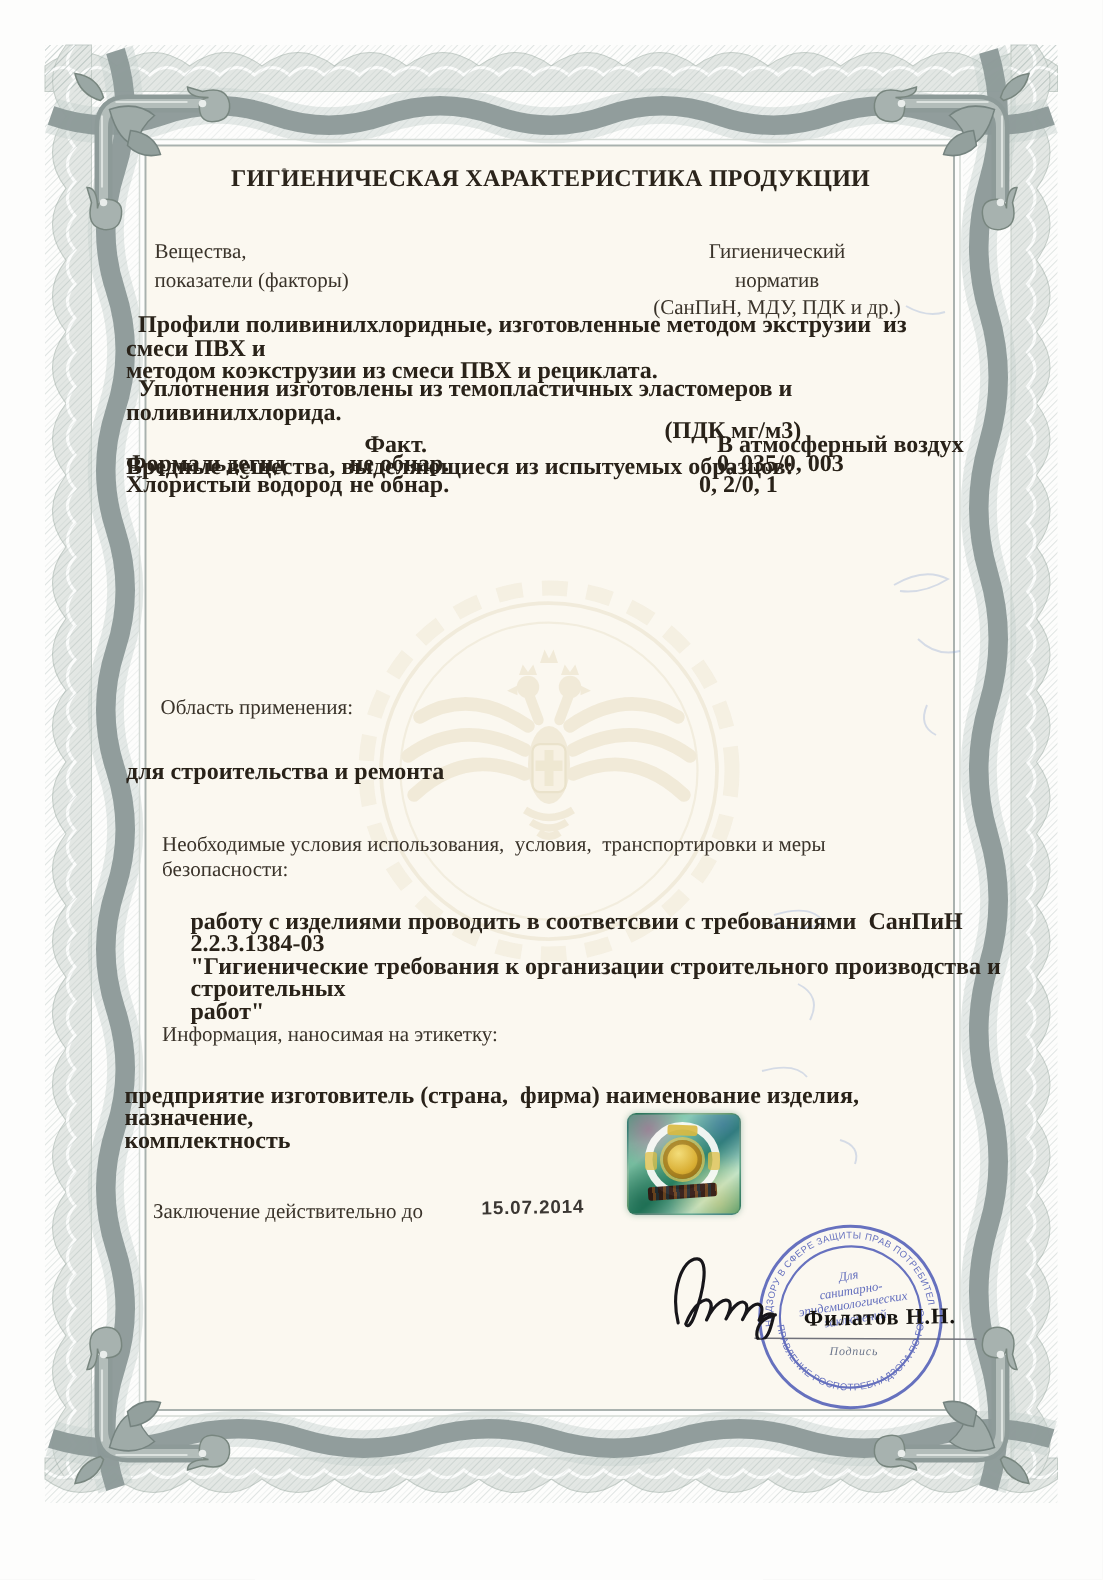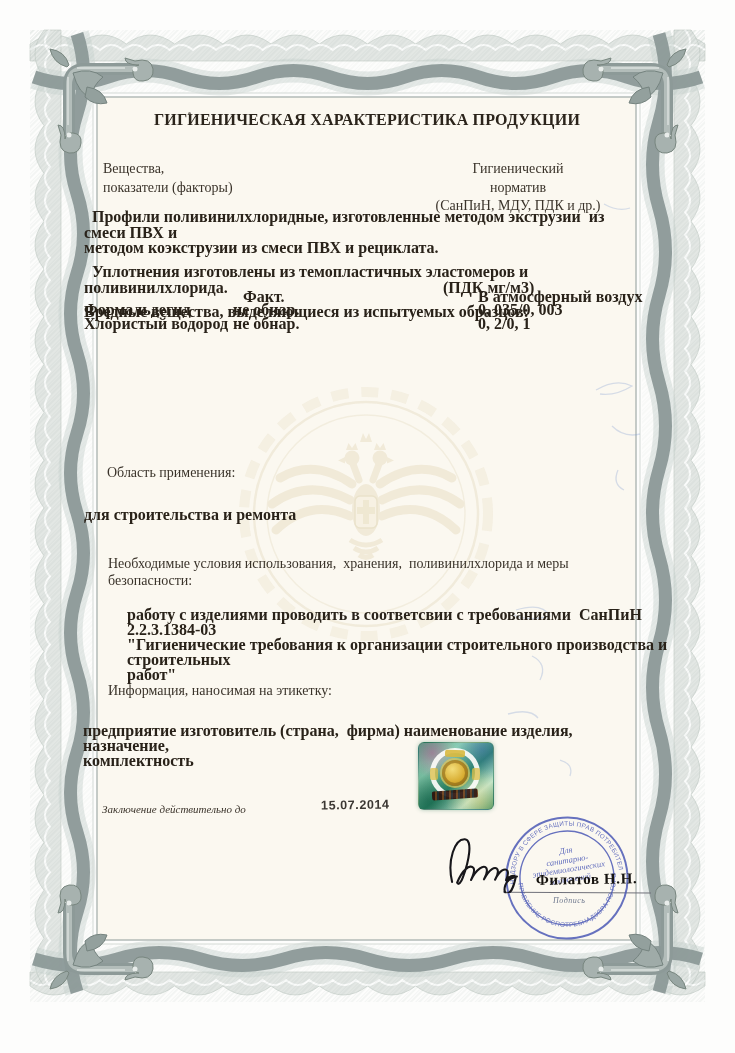--- a/index.html
+++ b/index.html
@@ -141,61 +141,61 @@
   <div class="speck" style="left:188px;top:112px;"></div>
 
   <div class="t pre center" style="left:433px;top:160px;width:170px;line-height:18.5px;">Гигиенический
 норматив
 (СанПиН, МДУ, ПДК и др.)</div>
   <div class="t pre" style="left:103px;top:160px;line-height:18.5px;">Вещества,
 показатели (факторы)</div>
 
   <div class="t b pre" style="left:84px;top:209px;width:556px;line-height:15.5px;">  Профили поливинилхлоридные, изготовленные методом экструзии  из смеси ПВХ и
 методом коэкструзии из смеси ПВХ и рециклата.</div>
-  <div class="t b pre" style="left:84px;top:264px;width:556px;font-family:Liberation Serif, serif;">  Уплотнения изготовлены из темопластичных эластомеров и поливинилхлорида.</div>
+  <div class="t b pre" style="left:84px;top:252px;width:556px;font-family:Liberation Serif, serif;">  Уплотнения изготовлены из темопластичных эластомеров и поливинилхлорида.</div>
 
   <div class="t b" style="left:84px;top:280px;margin-top:24px;">Вредные вещества, выделяющиеся из испытуемых образцов:</div>
   <div class="t b" style="left:443px;top:280px;">(ПДК мг/м3)</div>
   <div class="t b" style="left:243px;top:289px;">Факт.</div>
   <div class="t b" style="left:478px;top:289px;">В атмосферный воздух</div>
 
   <div class="t" style="left:0;top:302px;width:735px;height:14px;">
     <span class="b" style="position:absolute;left:84px;">Формальдегид</span>
     <span class="b" style="position:absolute;left:233px;">не обнар.</span>
     <span class="b" style="position:absolute;left:478px;">0, 035/0, 003</span>
   </div>
   <div class="t" style="left:0;top:315.5px;width:605px;height:14px;">
     <span class="b" style="position:absolute;left:84px;">Хлористый водород</span>
     <span class="b" style="position:absolute;left:233px;">не обнар.</span>
-    <span class="b" style="position:absolute;left:478px;">0, 2/0, 1</span>
+    <span class="b" style="position:absolute;left:466px;">0, 2/0, 1</span>
   </div>
 
   <div class="t" style="left:107px;top:465px;">Область применения:</div>
   <div class="t b" style="left:84px;top:507px;">для строительства и ремонта</div>
 
-  <div class="t pre" style="left:108px;top:556px;width:520px;line-height:16.5px;">Необходимые условия использования,  хранения,  поливинилхлорида и меры
+  <div class="t pre" style="left:108px;top:556px;width:520px;line-height:16.5px;">Необходимые условия использования,  условия,  транспортировки и меры
 безопасности:</div>
   <div class="t b pre" style="left:83px;top:607px;width:556px;line-height:15px;padding-left:44px;">работу с изделиями проводить в соответсвии с требованиями  СанПиН 2.2.3.1384-03
 "Гигиенические требования к организации строительного производства и строительных
 работ"</div>
 
   <div class="t b pre" style="left:83px;top:723px;width:556px;line-height:15px;">предприятие изготовитель (страна,  фирма) наименование изделия,  назначение,
 комплектность</div>
   <div class="t" style="left:108px;top:683px;">Информация,  наносимая на этикетку:</div>
 
   <div class="holo">
     <div class="holo-ring"></div>
     <div class="holo-bar-top"></div>
     <div class="holo-nub-l"></div>
     <div class="holo-nub-r"></div>
     <div class="holo-emblem"></div>
     <div class="holo-strip"></div>
   </div>
 
-  <div class="t" style="left:102px;top:801px;font-size:11px;font-style:italic;">Заключение действительно до</div>
+  <div class="t" style="left:102px;top:801px;font-size:14px;">Заключение действительно до</div>
   <div class="date-stamp" style="left:321px;top:798px;">15.07.2014</div>
 
 
   <div class="sig-line"></div>
   <div class="sig-caption">Подпись</div>
 
   <svg class="sig-svg" width="96" height="68" viewBox="0 0 96 68">
     <path d="M10,54 C6,32 15,11 25,12 C33,13 28,34 21,50 C19,55 16,58 15,55
              C21,42 29,37 32,41 C34,44 31,49 29,53 C35,42 43,38 45,42 C46,45 44,50 42,53
              C48,43 54,40 56,44 C57,47 55,51 53,54 C58,45 64,42 66,46 C67,49 65,53 64,55

